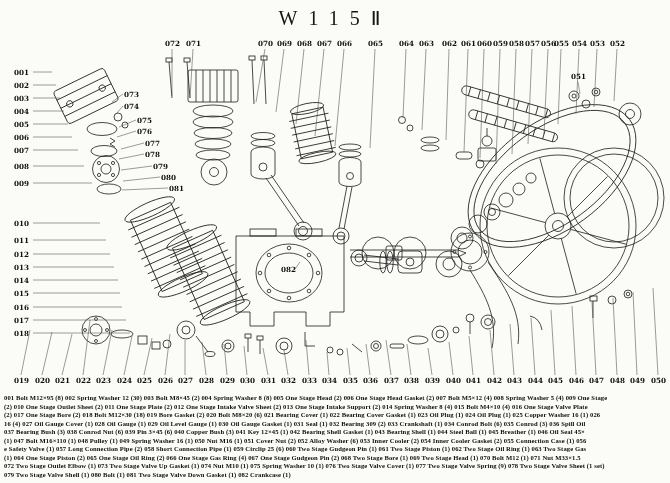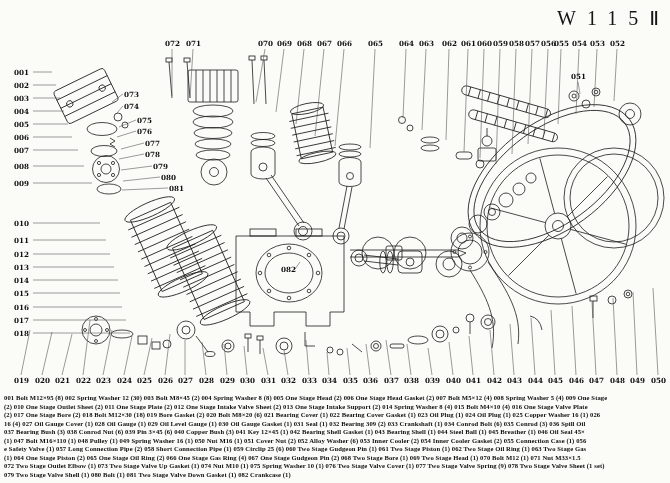--- a/index.html
+++ b/index.html
@@ -1,19 +1,19 @@
 <!DOCTYPE html>
 <html><head>
 <meta charset="utf-8">
 <style>
   *{margin:0;padding:0;box-sizing:border-box}
   html,body{width:670px;height:483px}
   body{background:#fbfbf8;font-family:"Liberation Serif",serif;overflow:hidden}
   .page{position:relative;width:670px;height:483px;background:#fbfbf8}
-  .title{position:absolute;top:6px;left:0;width:100%;text-align:right;
+  .title{position:absolute;top:6px;left:0;width:100%;text-align:center;
          font-size:20px;font-weight:500;letter-spacing:11px;color:#151515;
          font-family:"Liberation Serif","DejaVu Sans",serif}
   svg.diagram{position:absolute;left:0;top:0;width:670px;height:483px}
   svg .art{stroke:#1c1c1c;fill:none;stroke-width:0.8}
   svg text{font-family:"DejaVu Serif","Liberation Serif",serif;font-size:7.2px;font-weight:bold;fill:#101010}
   svg line.leader{stroke:#4a4a4a;stroke-width:0.55;fill:none}
   .parts-list{position:absolute;left:4px;right:3px;top:394px;color:#0e0e0e;
               font-family:"Liberation Serif",serif;font-weight:bold;
               font-size:6.6px;line-height:8.55px;letter-spacing:0.1px}
   .pl-line{white-space:nowrap;overflow:hidden}

